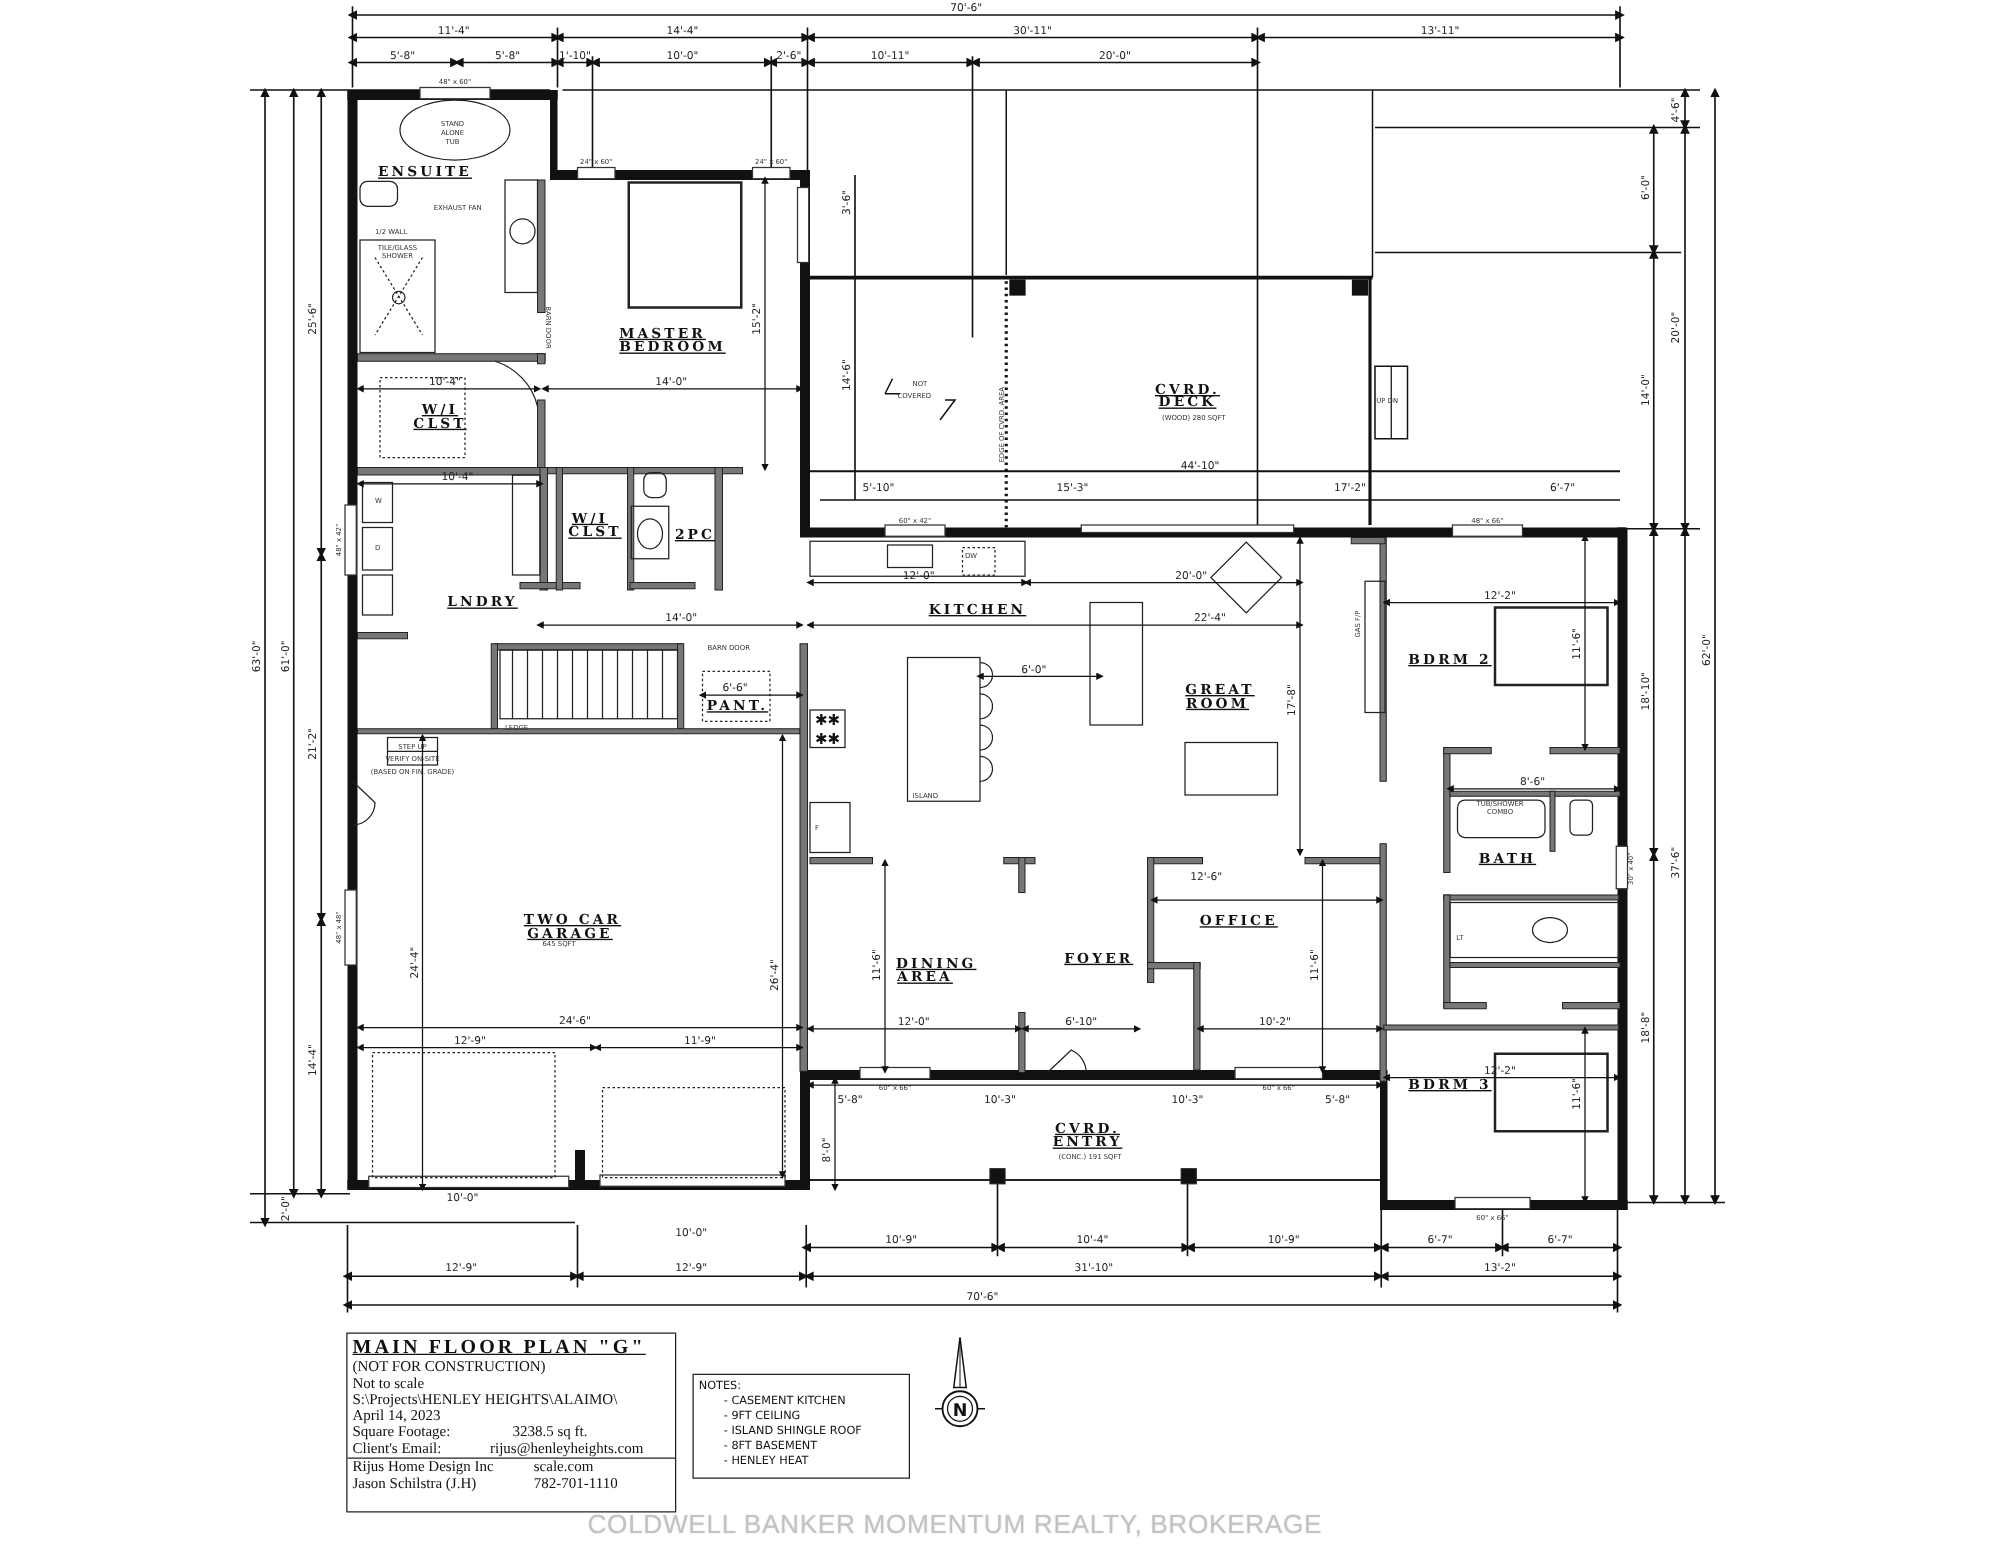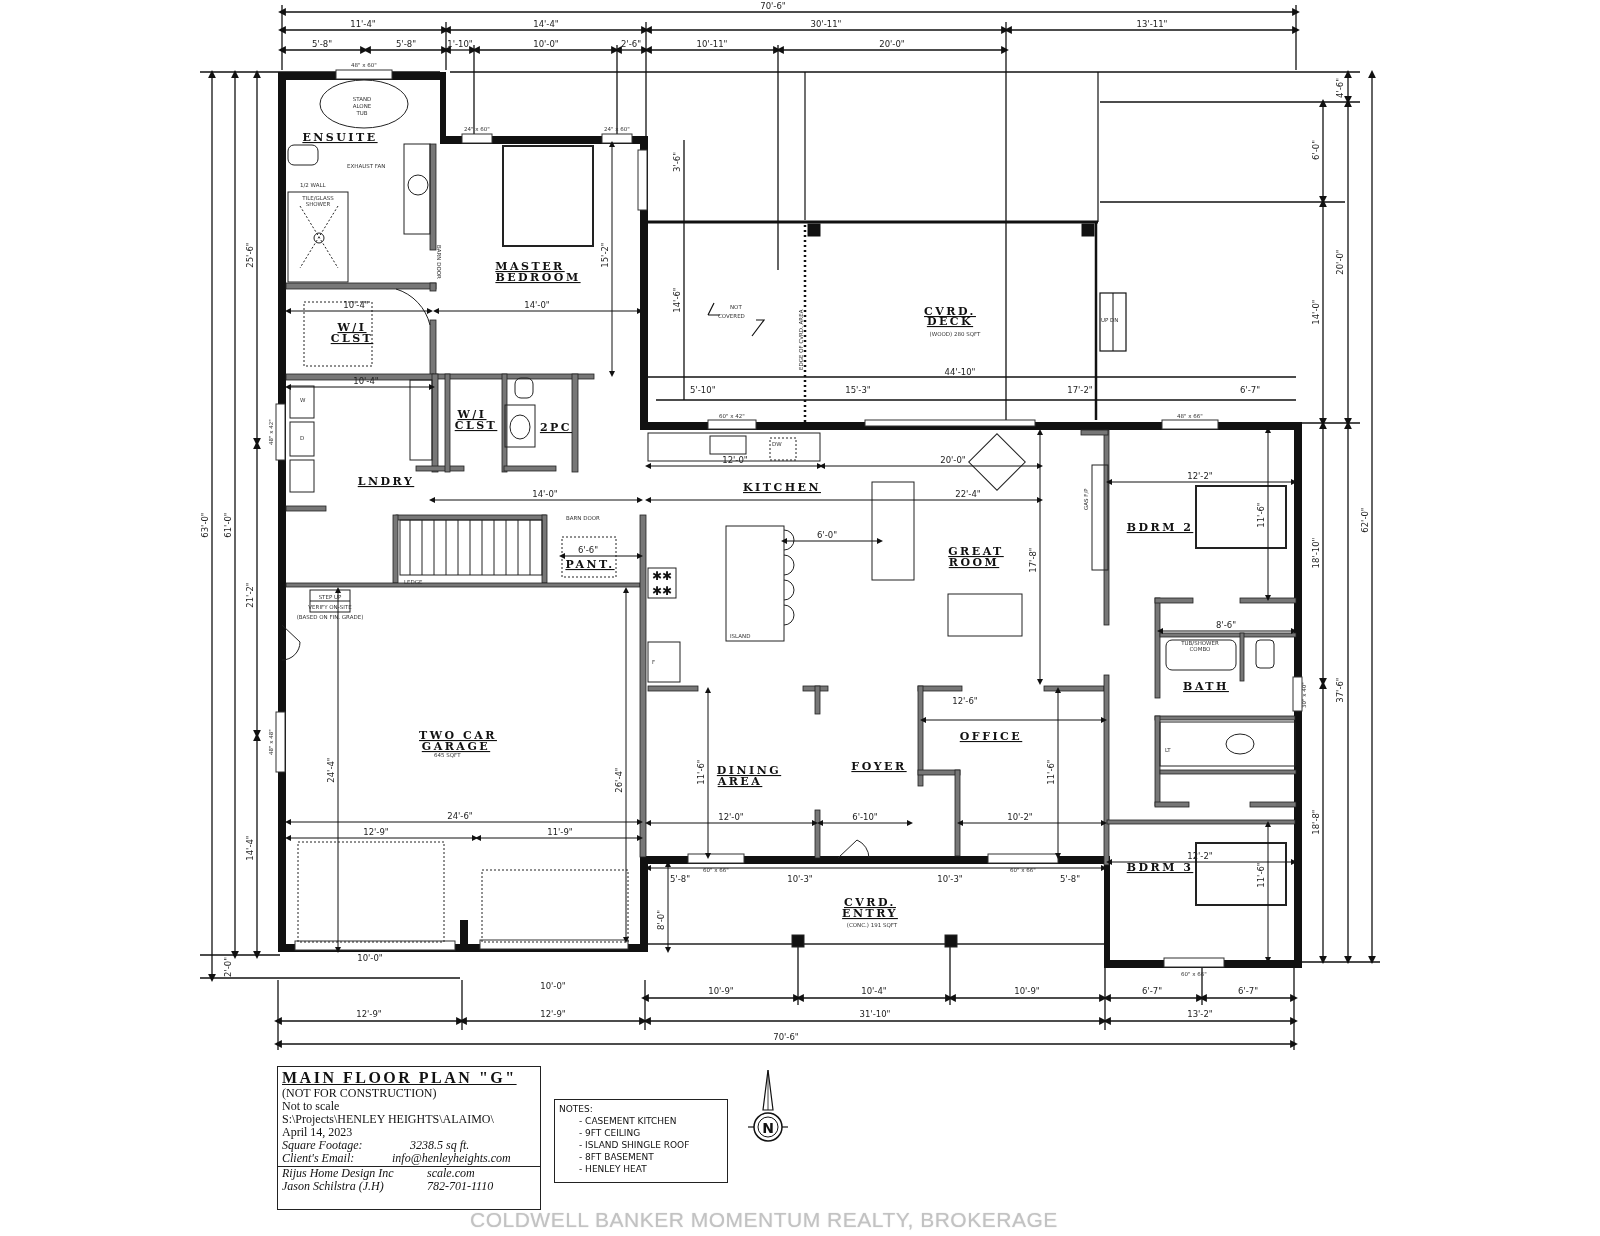--- a/index.html
+++ b/index.html
@@ -4,21 +4,21 @@
 <style>
   html,body{margin:0;padding:0;background:#ffffff;}
   body{width:1600px;height:1236px;position:relative;overflow:hidden;font-family:"DejaVu Sans",sans-serif;}
   svg{position:absolute;left:0;top:0;}
   .room{font-family:"DejaVu Serif",serif;font-weight:bold;font-size:11px;letter-spacing:2.5px;fill:#111;text-decoration:underline;}
   .dim{font-family:"DejaVu Sans",sans-serif;font-size:8.5px;fill:#222;}
   .small{font-family:"DejaVu Sans",sans-serif;font-size:5.5px;fill:#333;}
   .title-box{position:absolute;left:277px;top:1066px;width:262px;height:142px;border:1.5px solid #222;background:#fff;font-family:"Liberation Serif",serif;font-size:12px;color:#111;}
   .title-box .ttl{font-weight:bold;font-size:16px;letter-spacing:2.5px;text-decoration:underline;padding:2px 4px 0 4px;}
   .title-box .line{padding:0 4px;line-height:13px;height:13px;white-space:nowrap;}
-  .title-box .row2{display:flex;font-style:italic;}
+  .title-box .row2{display:flex;}
   .title-box .row2 span:first-child{width:128px;display:inline-block;}
   .title-box .sep{border-top:1.5px solid #222;margin-top:1px;}
   .notes-box{position:absolute;left:554px;top:1099px;width:172px;height:82px;border:1.5px solid #222;background:#fff;font-family:"DejaVu Sans",sans-serif;font-size:9px;color:#111;}
   .notes-box .h{padding:4px 0 1px 4px;}
   .notes-box .it{padding-left:24px;line-height:12px;}
   .watermark{position:absolute;left:470px;top:1208px;font-family:"Liberation Sans",sans-serif;font-size:21px;color:rgba(190,190,190,0.75);letter-spacing:0.5px;white-space:nowrap;text-shadow:0 0 1px rgba(150,150,150,0.5);}
 </style>
 </head>
 <body>
 
@@ -473,21 +473,21 @@
   <div class="line">(NOT FOR CONSTRUCTION)</div>
   <div class="line">Not to scale</div>
   <div class="line">S:\Projects\HENLEY HEIGHTS\ALAIMO\</div>
   <div class="line">April 14, 2023</div>
   <div class="line row2">
     <span>Square Footage:</span>
     <span>3238.5 sq ft.</span>
   </div>
   <div class="line row2">
     <span style="width:110px">Client's Email:</span>
-    <span>info@henleyheights.com</span>
+    <span>rijus@henleyheights.com</span>
   </div>
   <div class="sep"></div>
   <div class="line row2">
     <span style="width:145px">Rijus Home Design Inc</span>
     <span>scale.com</span>
   </div>
   <div class="line row2">
     <span style="width:145px">Jason Schilstra (J.H)</span>
     <span>782-701-1110</span>
   </div>

